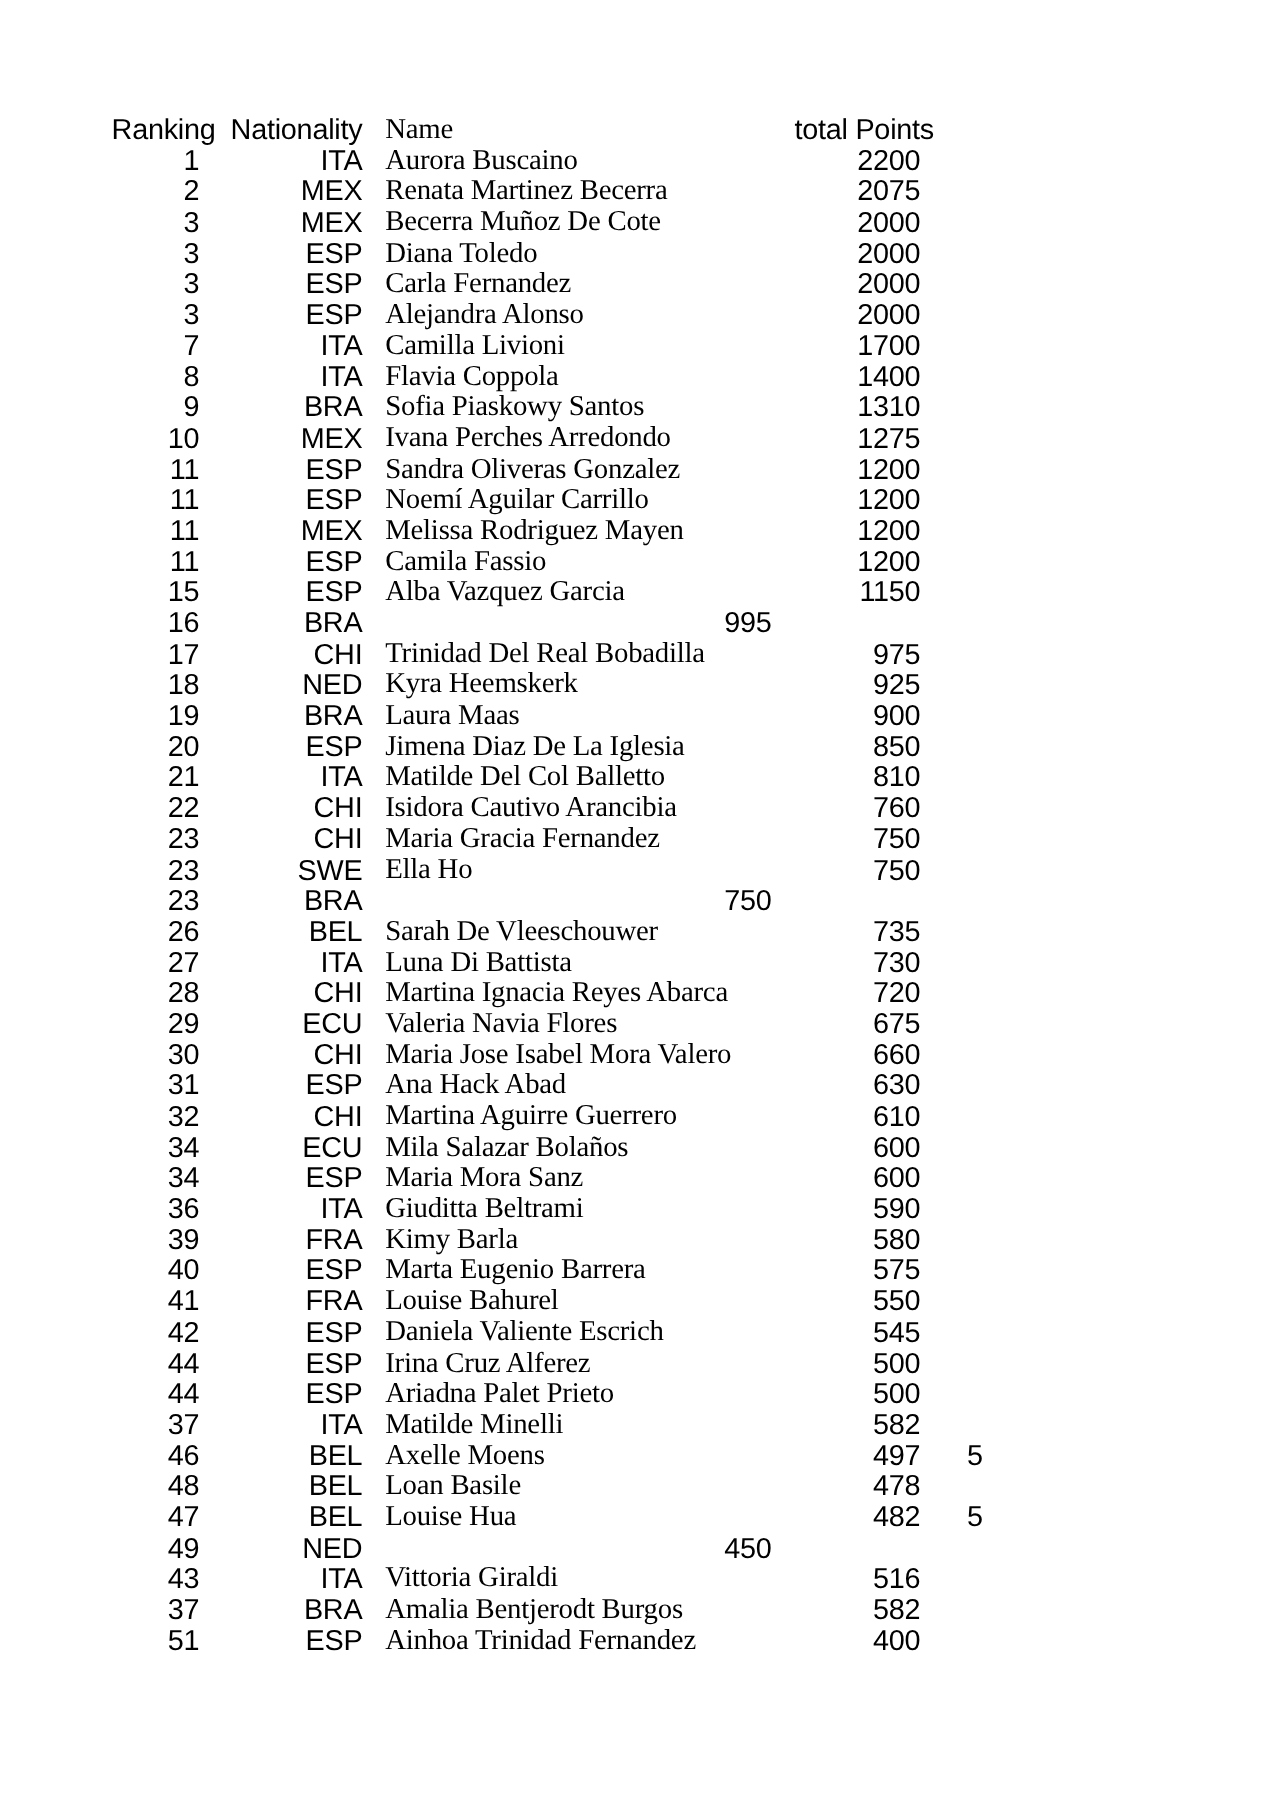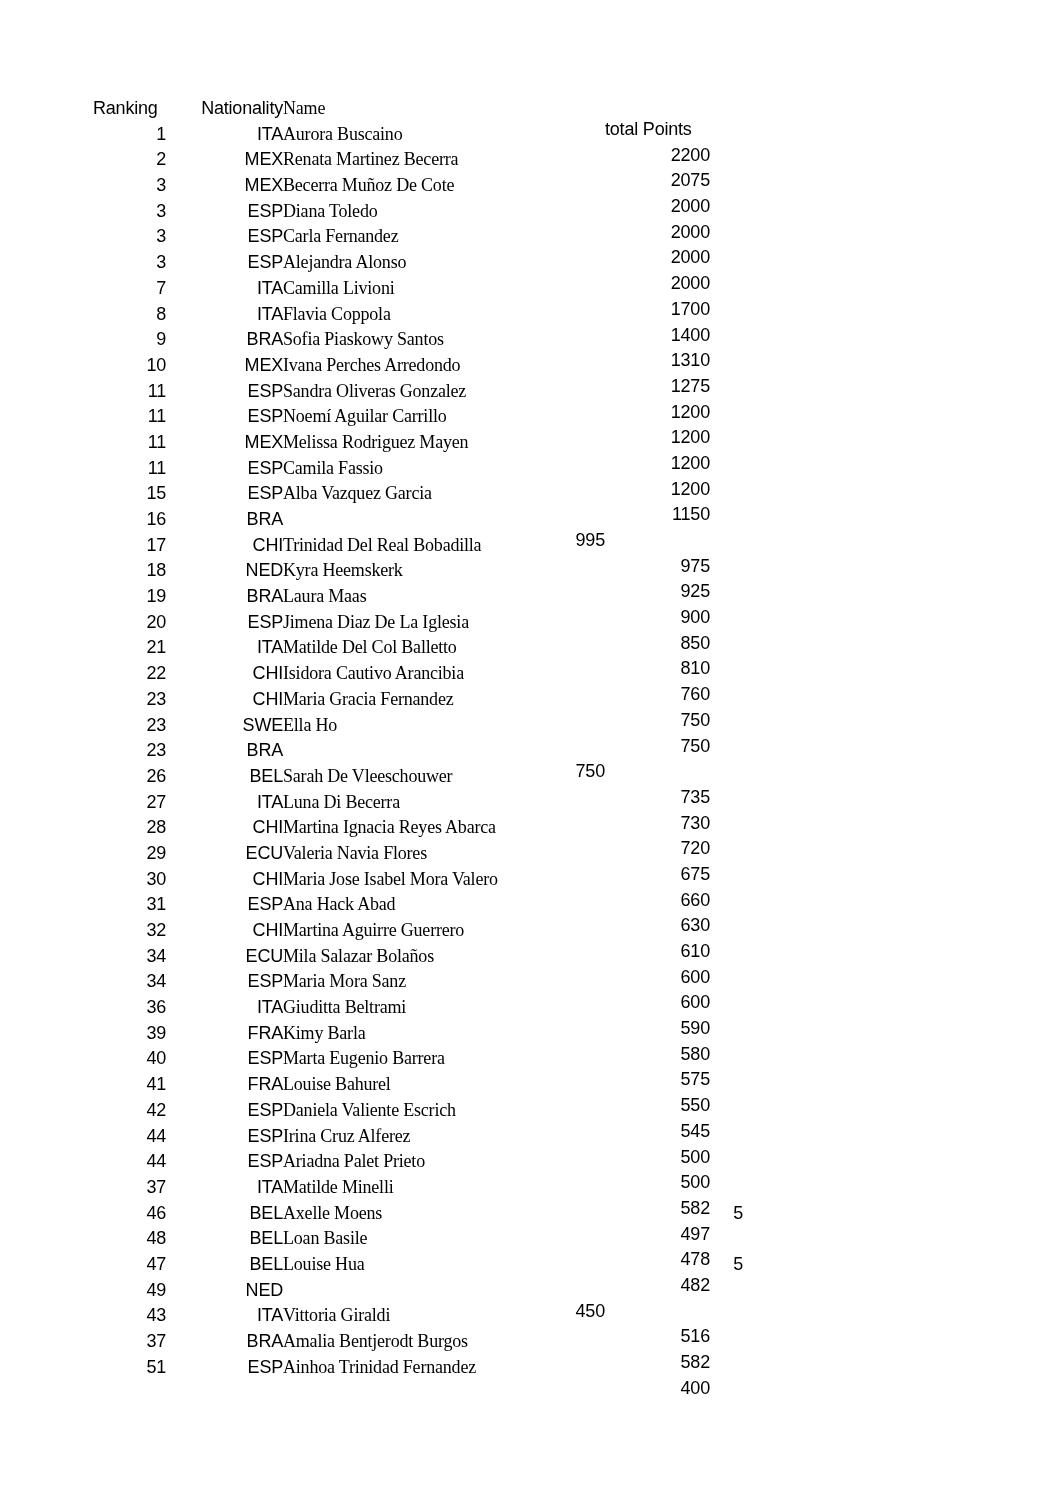--- a/index.html
+++ b/index.html
@@ -19,29 +19,30 @@
     position: absolute;
     left: 93px;
     top: 96px;
     width: 650px;
   }
   .row {
     display: grid;
     grid-template-columns: 73px 117px 322px 105px 33px;
     height: 25.7px;
     line-height: 25.7px;
-    font-size: 18px;
+    font-size: 24px;
     letter-spacing: -0.2px;
     white-space: nowrap;
+    gap: 19px;
   }
   .cell { overflow: visible; }
   .c-rank   { text-align: right; }
   .c-nat    { text-align: right; padding-left: 7px; box-sizing: border-box; }
   .c-name   { text-align: left; font-family: Liberation Serif, serif; }
-  .c-points { text-align: right; margin-top: 21px; }
+  .c-points { text-align: right; }
   .c-extra  { text-align: right; }
   .header-row .c-rank { text-align: left; }
   .header-row .c-points { text-align: left; }
 </style>
 </head>
 <body>
 
 <div class="sheet">
   <div class="row header-row">
     <div class="cell c-rank">Ranking</div>
@@ -253,21 +254,21 @@
     <div class="cell c-rank">26</div>
     <div class="cell c-nat">BEL</div>
     <div class="cell c-name">Sarah De Vleeschouwer</div>
     <div class="cell c-points">735</div>
     <div class="cell c-extra"></div>
   </div>
 
   <div class="row">
     <div class="cell c-rank">27</div>
     <div class="cell c-nat">ITA</div>
-    <div class="cell c-name">Luna Di Becerra</div>
+    <div class="cell c-name">Luna Di Battista</div>
     <div class="cell c-points">730</div>
     <div class="cell c-extra"></div>
   </div>
 
   <div class="row">
     <div class="cell c-rank">28</div>
     <div class="cell c-nat">CHI</div>
     <div class="cell c-name">Martina Ignacia Reyes Abarca</div>
     <div class="cell c-points">720</div>
     <div class="cell c-extra"></div>

